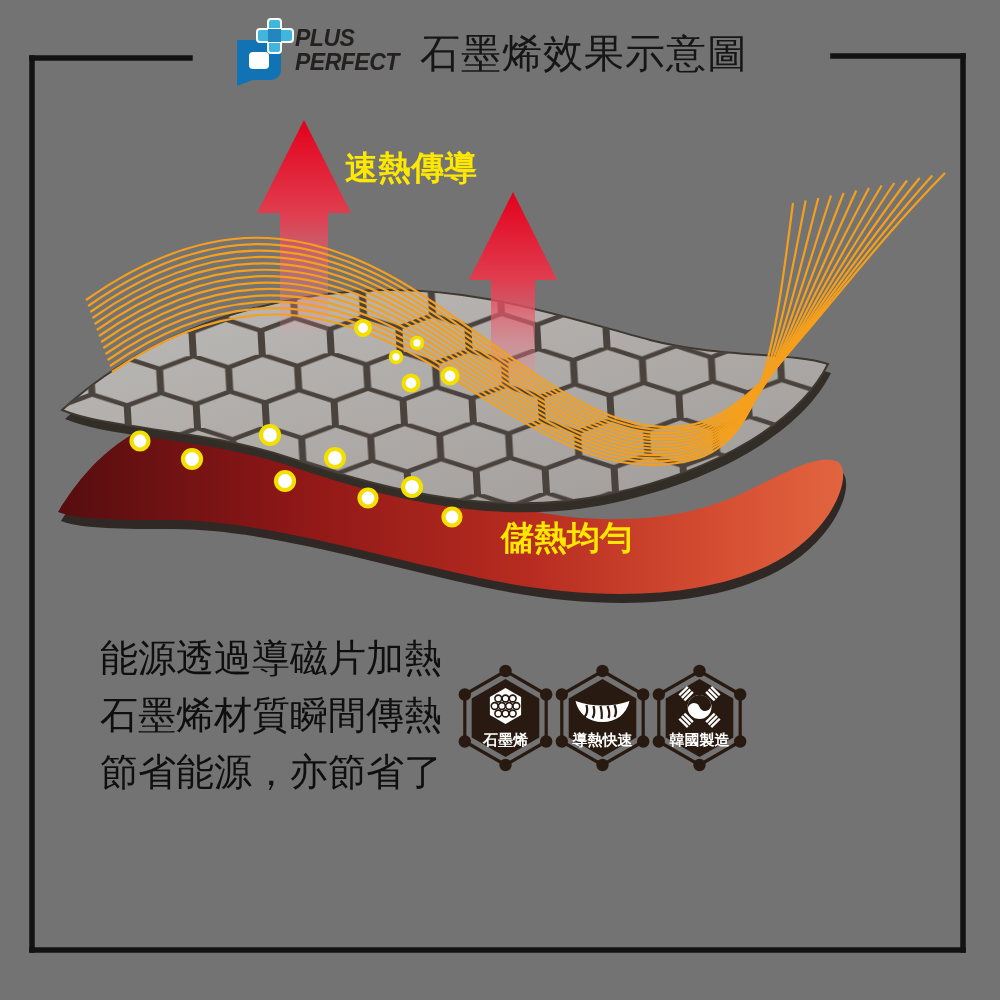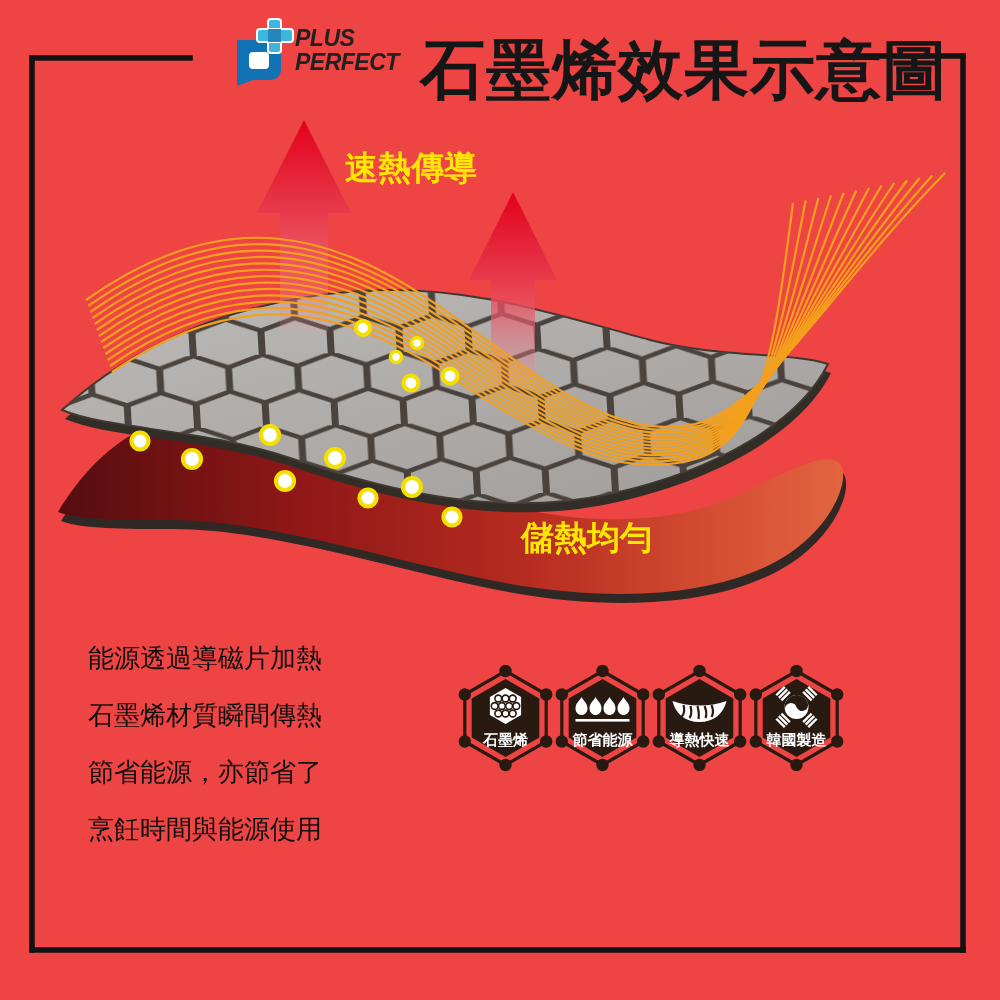--- a/index.html
+++ b/index.html
@@ -1,30 +1,30 @@
 <!DOCTYPE html>
 <html><head>
 <meta charset="utf-8">
 <style>
   html,body{margin:0;padding:0;background:#fff;}
-  .canvas{position:relative;width:1000px;height:1000px;background:#ef4444;overflow:hidden;
+  .canvas{position:relative;width:1000px;height:1000px;background:#737373;overflow:hidden;
           font-family:"Liberation Sans",sans-serif;}
   .art{position:absolute;left:0;top:0;width:1000px;height:1000px;}
   
   .logo-mark{position:absolute;left:227px;top:18px;width:68px;height:70px;}
   .logo-text{position:absolute;left:295px;top:26px;color:#232020;font-weight:bold;
              font-style:italic;font-size:23px;line-height:24px;letter-spacing:-.5px;}
-  .title{position:absolute;left:420px;top:26px;width:420px;font-size:65px;font-weight:700;
+  .title{position:absolute;left:420px;top:26px;width:420px;font-size:40px;font-weight:400;
          color:#161616;letter-spacing:1px;white-space:nowrap;}
   
   .dlabel{position:absolute;font-size:33px;font-weight:bold;color:#FFE800;white-space:nowrap;}
   .dlabel.top{left:345px;top:146px;}
-  .dlabel.bottom{left:521px;top:516px;}
-  
-  .desc{position:absolute;left:88px;top:630px;font-size:26px;line-height:57px;color:#0f0f0f;}
+  .dlabel.bottom{left:501px;top:516px;}
+  
+  .desc{position:absolute;left:100px;top:630px;font-size:38px;line-height:57px;color:#0f0f0f;}
   .desc p{margin:0;white-space:nowrap;}
   
   .badges{position:absolute;left:457px;top:662px;display:flex;}
   .badge{width:97px;height:112px;flex:0 0 97px;}
   .badge svg{width:97px;height:112px;overflow:visible;display:block;}
   .ring{fill:none;stroke:#281A10;stroke-width:3.2px;}
   .node{fill:#281A10;}
   .hexfill{fill:#281A10;}
   .blabel{fill:#ffffff;font-size:15px;font-weight:bold;text-anchor:middle;
           font-family:"Liberation Sans",sans-serif;}
@@ -182,21 +182,20 @@
   </div>
   <h1 class="title" style="margin:0">石墨烯效果示意圖</h1>
 
   <span class="dlabel top">速熱傳導</span>
   <span class="dlabel bottom">儲熱均勻</span>
 
   <div class="desc">
     <p>能源透過導磁片加熱</p>
     <p>石墨烯材質瞬間傳熱</p>
     <p>節省能源，亦節省了</p>
-    <p>烹飪時間與能源使用</p>
   </div>
 
   <div class="badges">
 
     <div class="badge">
       <svg viewBox="-48.5 -56 97 112">
         <defs>
           <g id="ringframe">
             <polygon class="ring" points="0,-47 40.7,-23.5 40.7,23.5 0,47 -40.7,23.5 -40.7,-23.5"></polygon>
             <circle class="node" cx="0" cy="-47" r="6.2"></circle>
@@ -221,41 +220,20 @@
               <circle cx="10.8" cy="0" r="3.4"></circle>
             <circle cx="-7.2" cy="7.5" r="3.4"></circle>
               <circle cx="0" cy="7.5" r="3.4"></circle>
               <circle cx="7.2" cy="7.5" r="3.4"></circle>
           </g>
         </g>
         <text class="blabel" y="27">石墨烯</text>
       </svg>
     </div>
 
-    <div class="badge">
-      <svg viewBox="-48.5 -56 97 112">
-        <use href="#ringframe"></use>
-        <g transform="translate(0,-12)" fill="#ffffff">
-          <g transform="translate(-21,0) scale(0.75)">
-              <path d="M0,-12 C2,-7 8,-4 8,3 C8,9 4,12 0,12 C-4,12 -8,9 -8,3 C-8,-4 -2,-7 0,-12"></path>
-            </g>
-          <g transform="translate(-7,0) scale(0.75)">
-              <path d="M0,-12 C2,-7 8,-4 8,3 C8,9 4,12 0,12 C-4,12 -8,9 -8,3 C-8,-4 -2,-7 0,-12"></path>
-            </g>
-          <g transform="translate(7,0) scale(0.75)">
-              <path d="M0,-12 C2,-7 8,-4 8,3 C8,9 4,12 0,12 C-4,12 -8,9 -8,3 C-8,-4 -2,-7 0,-12"></path>
-            </g>
-          <g transform="translate(21,0) scale(0.75)">
-              <path d="M0,-12 C2,-7 8,-4 8,3 C8,9 4,12 0,12 C-4,12 -8,9 -8,3 C-8,-4 -2,-7 0,-12"></path>
-            </g>
-          <rect x="-27" y="13" width="54" height="2.6"></rect>
-        </g>
-        <text class="blabel" y="27">節省能源</text>
-      </svg>
-    </div>
 
     <div class="badge">
       <svg viewBox="-48.5 -56 97 112">
         <use href="#ringframe"></use>
         <g transform="translate(0,-10)">
           <path class="w" d="M-27,-7 C-10,-1 10,-1 27,-7 C24,6 14,14 0,14 C-14,14 -24,6 -27,-7 Z"></path>
           <g class="dk" stroke-width="2.2">
             <path d="M-16,-3 Q-14,5 -18,9"></path>
               <path d="M-9,-2 Q-7,6 -10,10"></path>
             <path d="M-2,-2 Q0,6 -1,11"></path>

